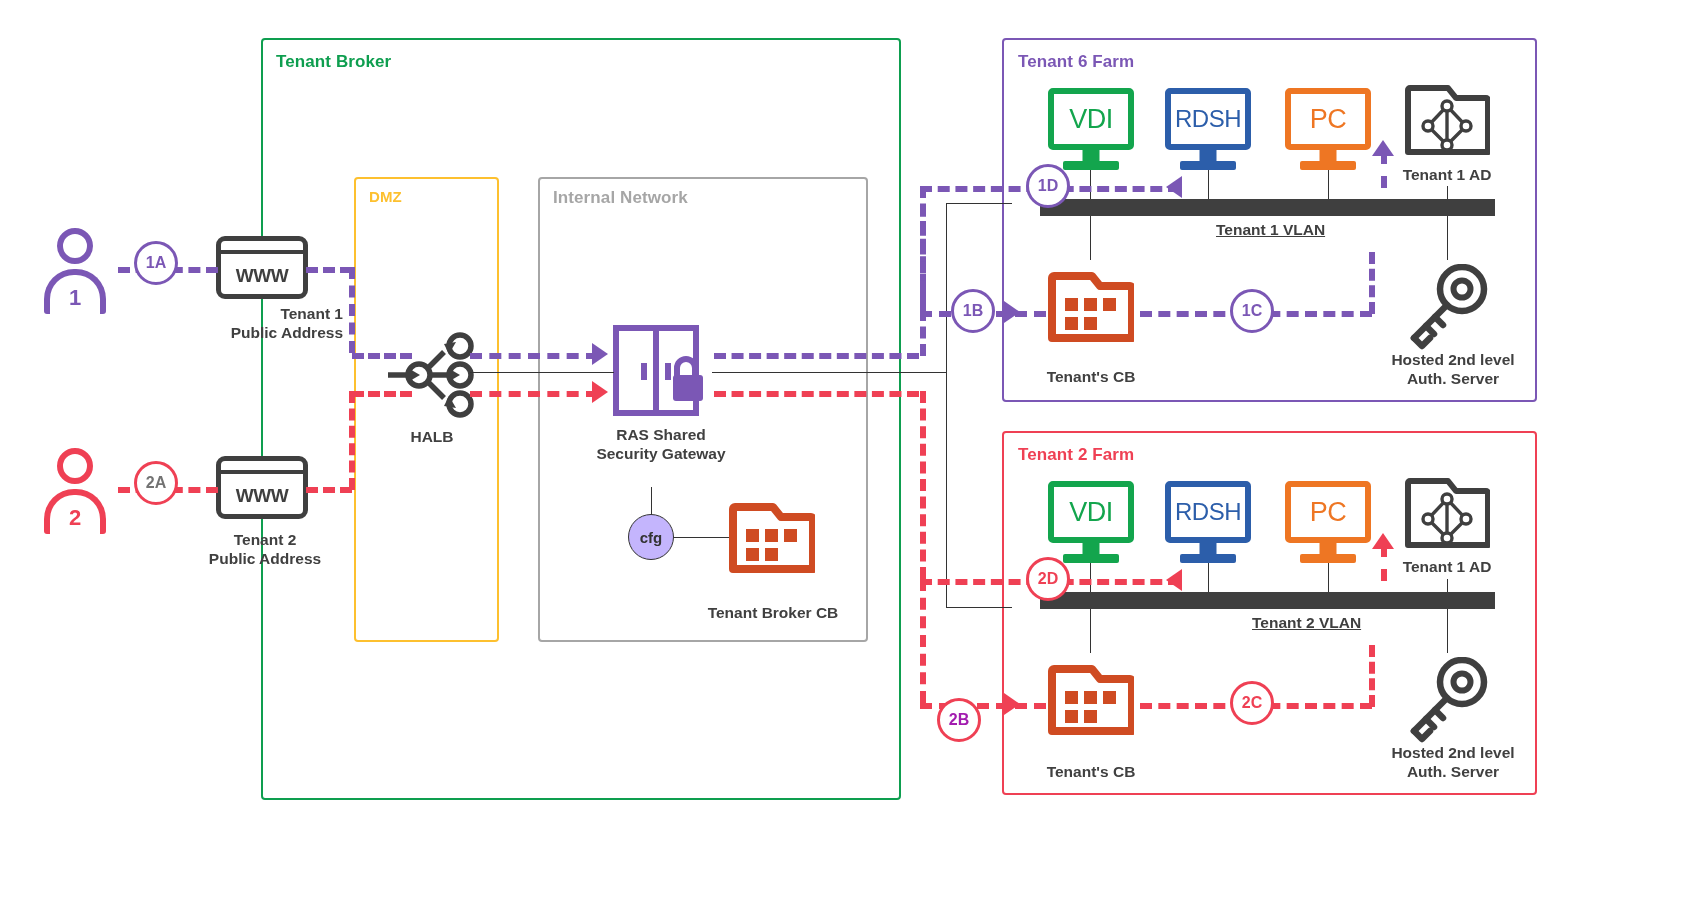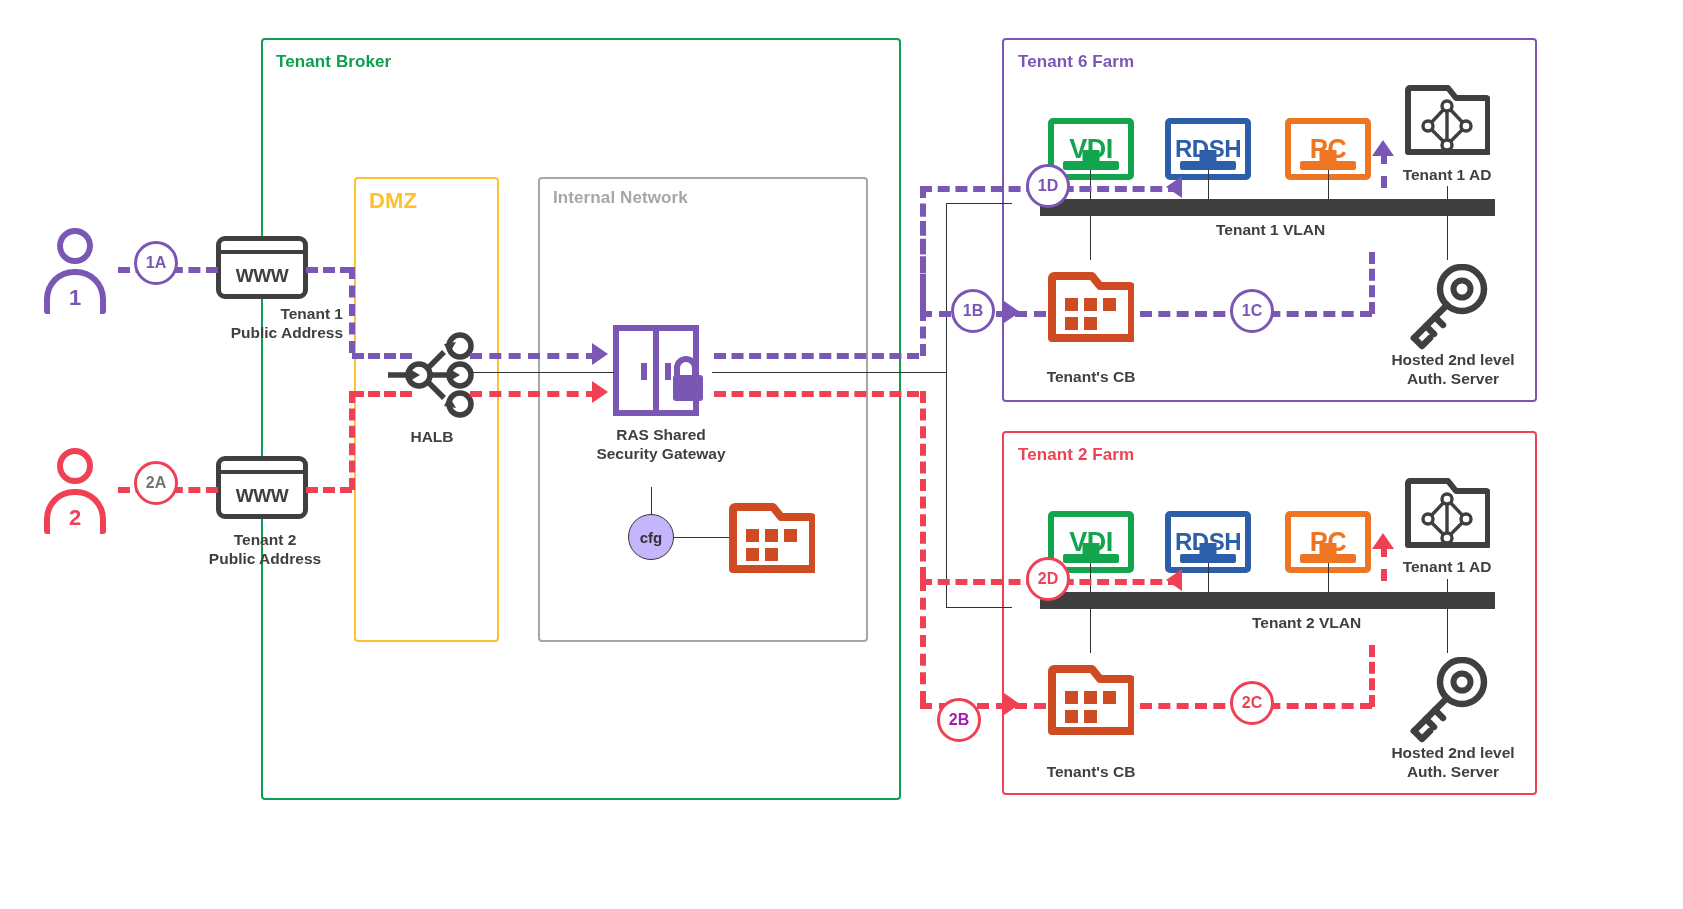--- a/index.html
+++ b/index.html
@@ -78,35 +78,34 @@
   .arrow{position:absolute;width:0;height:0;z-index:30;}
   .arrow.right{border-top:11px solid transparent;border-bottom:11px solid transparent;border-left:16px solid;}
   .arrow.left{border-top:11px solid transparent;border-bottom:11px solid transparent;border-right:16px solid;}
   .arrow.up{border-left:11px solid transparent;border-right:11px solid transparent;border-bottom:16px solid;}
 
   
   .vlan-bar{
     position:absolute;background:#3f3f3f;height:17px;z-index:25;
   }
   .vlan-label{
-    position:absolute;color:#3f3f3f;font-weight:bold;font-size:15.5px;white-space:nowrap;
+    position:absolute;color:#3f3f3f;font-weight:bold;font-size:15.5px;white-space:nowrap;text-decoration:underline;
   }
 
   
   .monitor{position:absolute;}
   .monitor .screen{
     position:absolute;left:0;top:0;
     width:100%;height:62px;
     border:6px solid;border-radius:5px;
     box-sizing:border-box;
     display:flex;align-items:center;justify-content:center;
-    font-weight:bold;
+    font-weight:normal;
     background:#fff;
     letter-spacing:-0.5px;
-    margin-top:30px;
   }
   .monitor .neck{
     position:absolute;left:50%;transform:translateX(-50%);
     top:62px;width:17px;height:13px;
   }
   .monitor .base{
     position:absolute;left:50%;transform:translateX(-50%);
     top:73px;width:56px;height:9px;border-radius:2px;
   }
 
@@ -166,21 +165,21 @@
 </style>
 </head>
 <body>
 
 <div id="stage">
 
   <div class="zone" style="left:261px;top:38px;width:640px;height:762px;border:2px solid #0E9E4F;"></div>
   <div class="zone-title" style="left:276px;top:52px;color:#0E9E4F;font-size:17px;">Tenant Broker</div>
 
   <div class="zone" style="left:354px;top:177px;width:145px;height:465px;border:2px solid #FDC02F;"></div>
-  <div class="zone-title" style="left:369px;top:188px;color:#FDC02F;font-size:22px;">DMZ</div>
+  <div class="zone-title" style="left:369px;top:188px;color:#FDC02F;font-size:15px;">DMZ</div>
 
   <div class="zone" style="left:538px;top:177px;width:330px;height:465px;border:2px solid #A6A6A6;"></div>
   <div class="zone-title" style="left:553px;top:188px;color:#A6A6A6;font-size:17px;">Internal Network</div>
 
   <div class="zone" style="left:1002px;top:38px;width:535px;height:364px;border:2px solid #7B57B5;"></div>
   <div class="zone-title" style="left:1018px;top:52px;color:#7B57B5;font-size:17px;">Tenant 6 Farm</div>
 
   <div class="zone" style="left:1002px;top:431px;width:535px;height:364px;border:2px solid #EF4054;"></div>
   <div class="zone-title" style="left:1018px;top:445px;color:#EF4054;font-size:17px;">Tenant 2 Farm</div>
 
@@ -276,20 +275,23 @@
   <div class="folder" style="left:729px;top:503px;">
     <svg width="86" height="70" viewBox="0 0 86 70">
       <path d="M4 66 V6 a2 2 0 0 1 2-2 h38 l8 10 h30 a2 2 0 0 1 2 2 v50 z" fill="#fff" stroke="#CF4B22" stroke-width="8" stroke-linejoin="round"></path>
       <rect x="17" y="26" width="13" height="13" fill="#CF4B22"></rect>
       <rect x="36" y="26" width="13" height="13" fill="#CF4B22"></rect>
       <rect x="55" y="26" width="13" height="13" fill="#CF4B22"></rect>
       <rect x="17" y="45" width="13" height="13" fill="#CF4B22"></rect>
       <rect x="36" y="45" width="13" height="13" fill="#CF4B22"></rect>
     </svg>
   </div>
+  <div class="cap" style="left:690px;top:584px;width:166px;">
+    <span>Tenant Broker </span><b>CB</b>
+  </div>
 
   <div class="solid-v" style="left:946px;top:203px;height:169px;"></div>
   <div class="solid-v" style="left:946px;top:372px;height:236px;"></div>
   <div class="solid-h" style="left:946px;top:203px;width:66px;"></div>
   <div class="solid-h" style="left:946px;top:607px;width:66px;"></div>
 
   <div class="dash-v" style="left:920px;top:186px;height:170px;border-color:#7B57B5;"></div>
   <div class="dash-h" style="left:920px;top:186px;width:260px;border-color:#7B57B5;"></div>
   <div class="arrow left" style="left:1166px;top:176px;border-right-color:#7B57B5;"></div>
   <div class="badge" style="left:1026px;top:164px;border-color:#7B57B5;color:#7B57B5;">1D</div>

